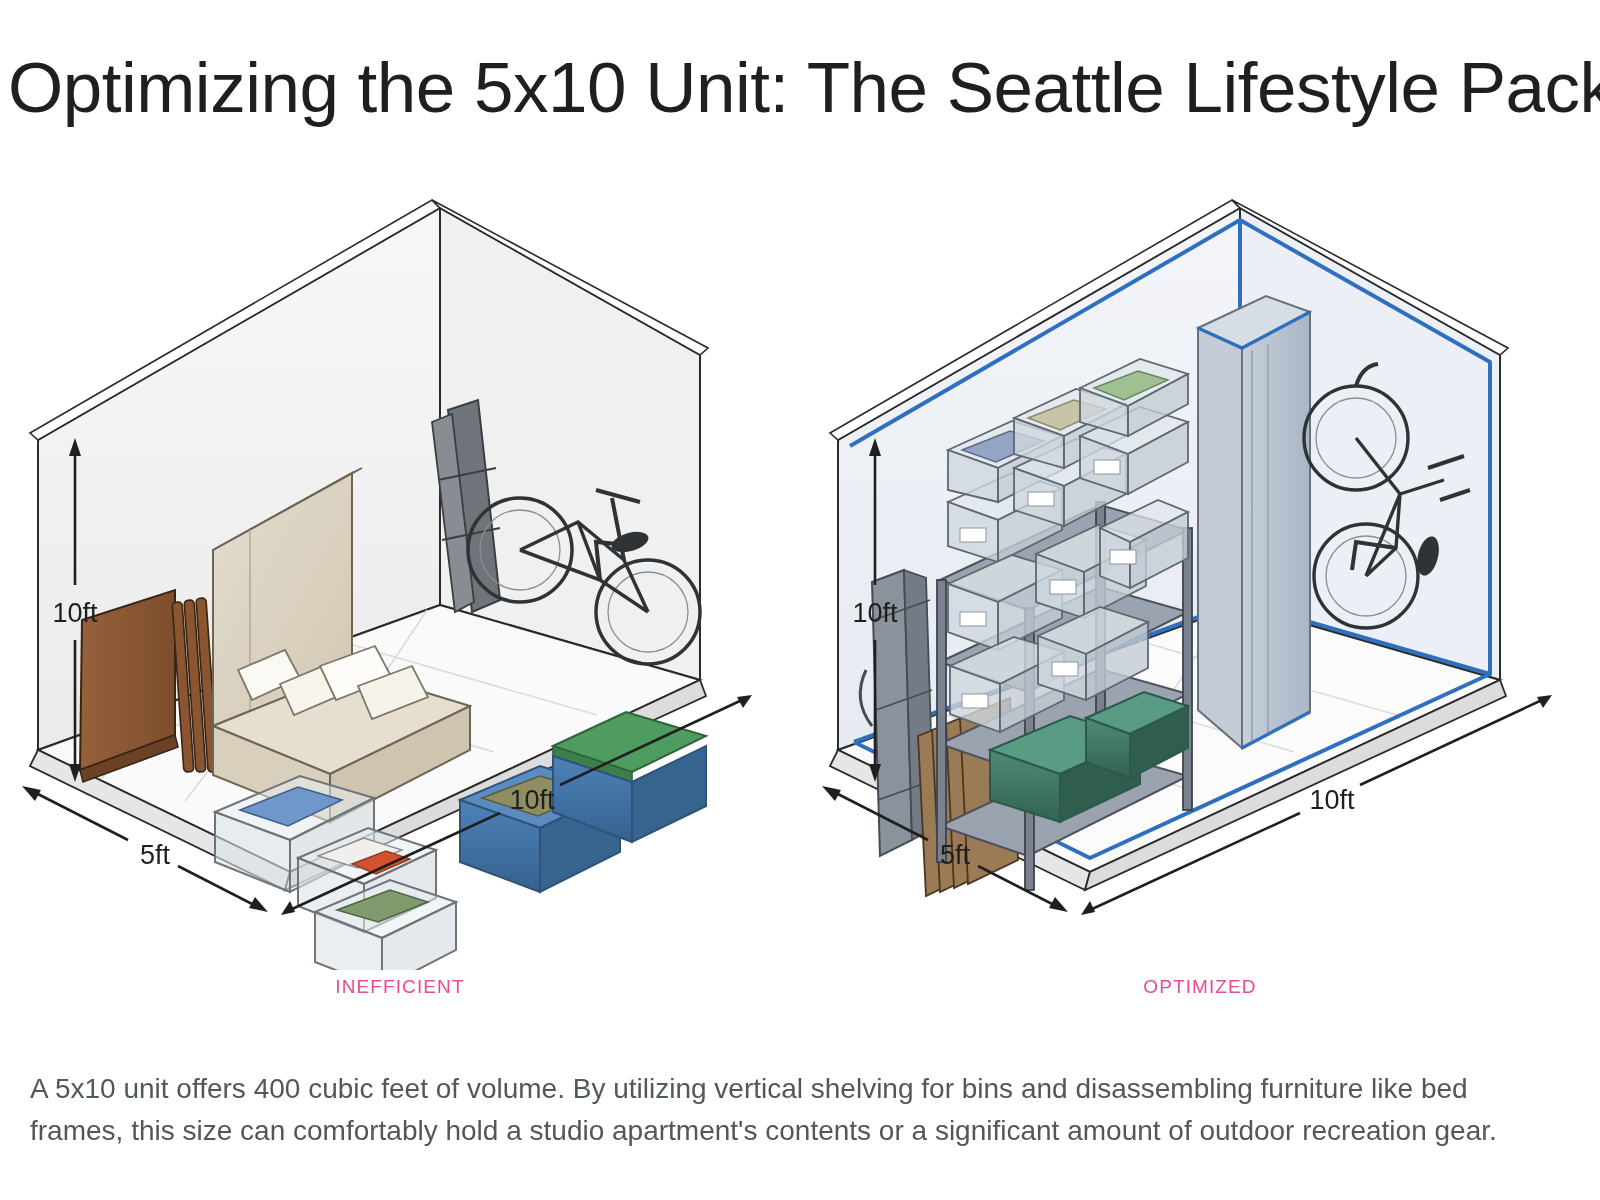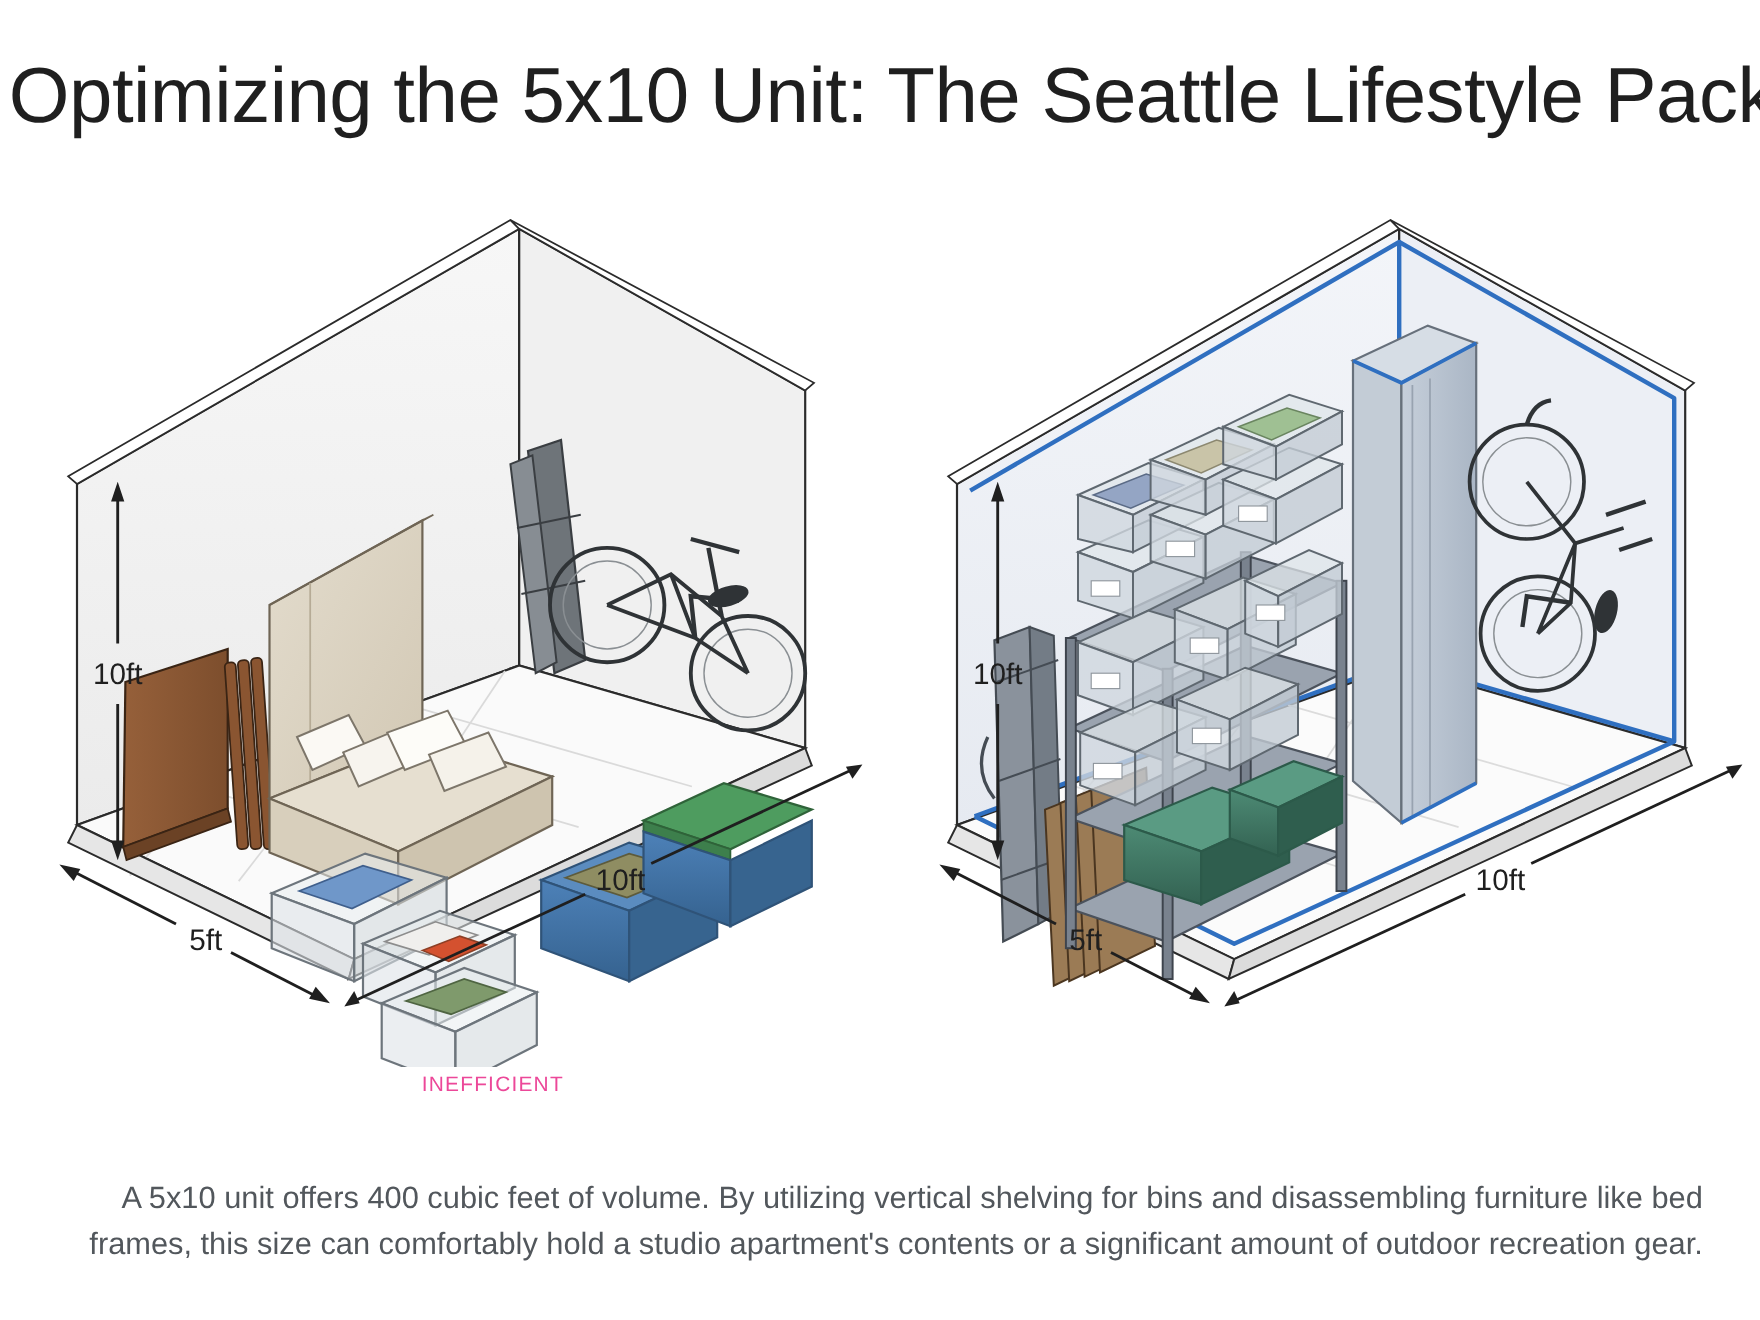--- a/index.html
+++ b/index.html
@@ -12,30 +12,30 @@
     position:relative;
   }
   #page-title{
     position:absolute;left:8px;top:52px;
     font-size:71px;font-weight:400;letter-spacing:-0.5px;
     color:#1f1f1f;white-space:nowrap;line-height:1;
   }
   #diagram-area{
     position:absolute;left:0;top:150px;width:1600px;height:900px;
   }
-  .panel{position:absolute;top:0;width:800px;height:900px;padding-left:32px;}
+  .panel{position:absolute;top:0;width:800px;height:900px;}
   #panel-left{left:0;}
   #panel-right{left:800px;}
   .panel-caption{
     position:absolute;width:100%;text-align:center;top:826px;
     font-size:19px;letter-spacing:1.1px;color:#ec4899;
   }
   #caption-text{
-    position:absolute;left:18px;top:1068px;width:1530px;
-    font-size:28px;line-height:1.5;color:#52575c;text-align:right;
+    position:absolute;left:30px;top:1068px;width:1530px;
+    font-size:28px;line-height:1.5;color:#52575c;
   }
   svg{display:block;}
   .dim-label{font-family:"Liberation Sans","DejaVu Sans",sans-serif;font-size:27px;fill:#1f1f1f;}
 </style>
 </head>
 <body>
 
 <div id="page-title">Optimizing the 5x10 Unit: The Seattle Lifestyle Pack</div>
 
 <div id="diagram-area">
@@ -394,17 +394,18 @@
       <g>
         <g stroke="#1f1f1f" stroke-width="2.6" fill="none">
           <line x1="290" y1="760" x2="500" y2="663"></line>
           <line x1="560" y1="635" x2="742" y2="550"></line>
         </g>
         <polygon points="281,765 295,762 290,751" fill="#1f1f1f"></polygon>
         <polygon points="752,545 737,547 743,558" fill="#1f1f1f"></polygon>
         <text class="dim-label" x="532" y="659" text-anchor="middle">10ft</text>
       </g>
     </svg>
+    <div class="panel-caption">OPTIMIZED</div>
   </div>
 
 </div>
 
 <div id="caption-text">A 5x10 unit offers 400 cubic feet of volume. By utilizing vertical shelving for bins and disassembling furniture like bed frames, this size can comfortably hold a studio apartment's contents or a significant amount of outdoor recreation gear.</div>
 
 </body></html>

